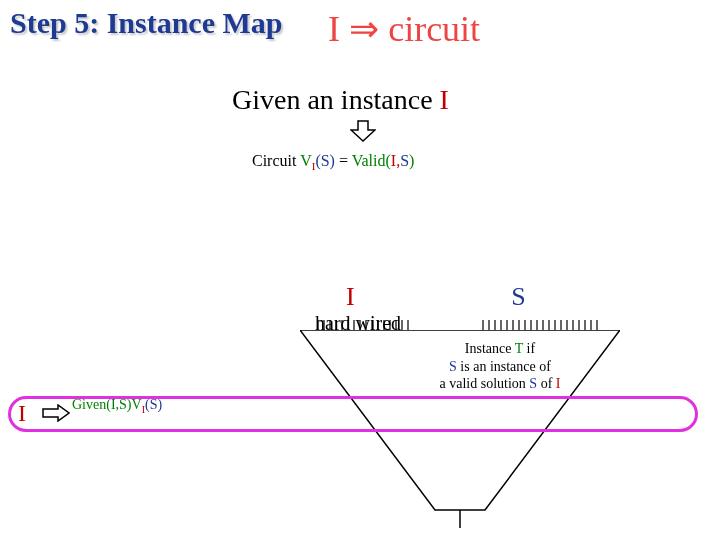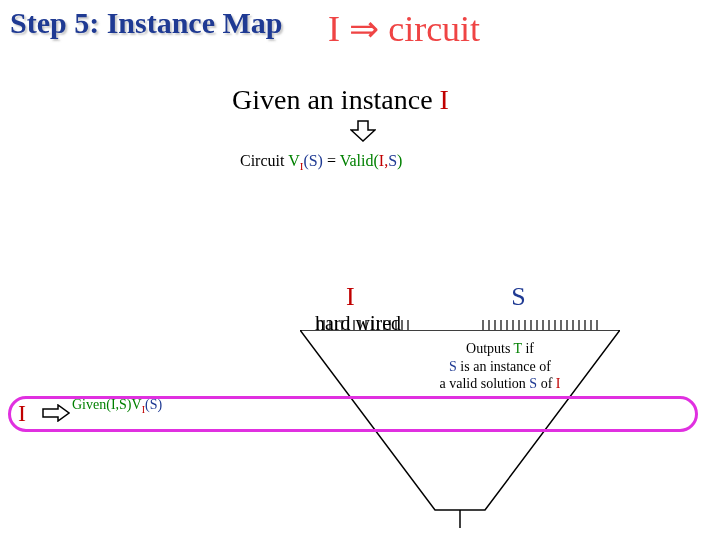--- a/index.html
+++ b/index.html
@@ -42,21 +42,21 @@
   .down-arrow {
     position: absolute;
     top: 120px;
     left: 350px;
     width: 26px;
     height: 22px;
   }
   .circuit-expr {
     position: absolute;
     top: 152px;
-    left: 240px;
+    left: 252px;
     font-size: 16px;
     color: #000;
   }
   .circuit-expr .sub { font-size: 11px; vertical-align: sub; color: #c00000;}
   .circuit-expr .green { color: #008000; }
   .circuit-expr .blue { color: #1f3a93; }
   .IS-row {
     position: absolute;
     top: 282px;
     left: 330px;
@@ -218,21 +218,21 @@
       <line x1="117" y1="0" x2="117" y2="10"></line>
   </g>
 </svg>
 
 <svg class="trapezoid" width="320" height="200">
   <polygon points="0,0 320,0 185,180 135,180" fill="#ffffff" stroke="#000" stroke-width="1.5"></polygon>
   <line x1="160" y1="180" x2="160" y2="198" stroke="#000" stroke-width="1.5"></line>
 </svg>
 
 <div class="output-text">
-  <span>Outputs </span><span class="T">T</span><span> if</span><br>
+  <span>Instance </span><span class="T">T</span><span> if</span><br>
   <span class="S">S</span><span> is an instance of</span><br>
   <span>a valid solution </span><span class="S">S</span><span> of </span><span class="I">I</span>
 </div>
 
 <div class="left-map">
   <span class="I">I</span>
 </div>
 <svg class="left-map-arrow" viewBox="0 0 28 18">
   <path d="M1 5 H16 V1 L27 9 L16 17 V13 H1 Z" fill="#fff" stroke="#000" stroke-width="1.5"></path>
 </svg>

